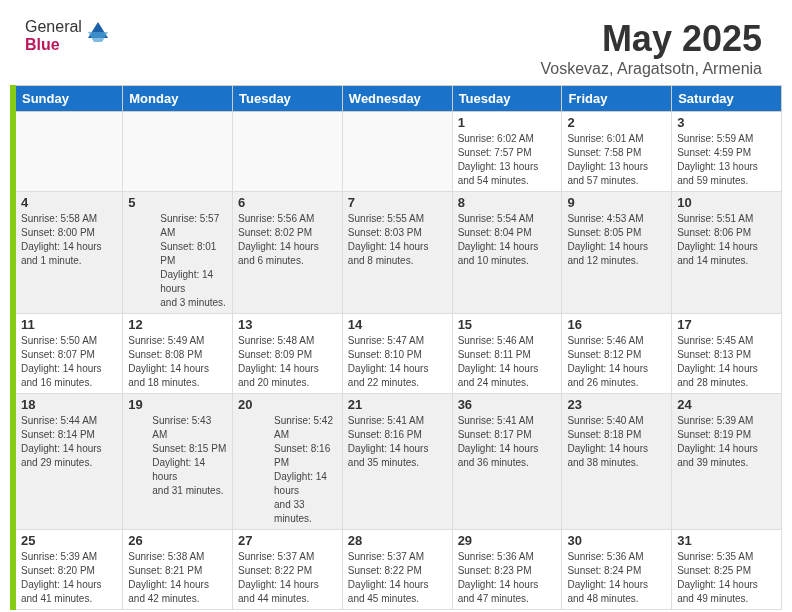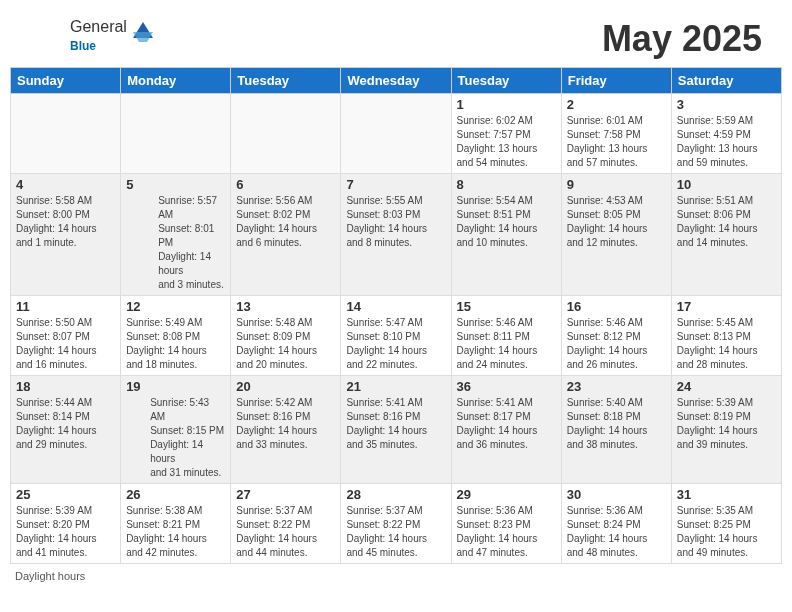--- a/index.html
+++ b/index.html
@@ -36,43 +36,44 @@
       height: 80px;
       background: #fff;
     }
     
     .calendar td.empty { background: #f9f9f9; }
     .calendar td.shaded { background: #f0f0f0; }
     
     .day-num { font-size: 13px; font-weight: bold; color: #333; margin-bottom: 2px; }
     .day-info { line-height: 1.4; color: #444; font-size: 10px; }
     
-    table { border-left: 1px solid #84cc16; border-top: 1px solid #ccc; margin: 0 10px; width: calc(100% - 20px); padding-left: 48px; }
+    table { border-left: 6px solid #84cc16; border-top: 1px solid #ccc; margin: 0 10px; width: calc(100% - 20px); padding-left: 48px; }
   </style>
 </head>
 <body>
 
 <div style="padding: 8px 10px 0 10px;">
   <div class="header">
     <div class="logo">
       <div>
-        <div style="display:flex; align-items:center;margin-left:45px;">
+        <div style="display:flex; align-items:center;">
           <div>
             <span class="logo-general">General</span><br>
-            <span class="logo-blue" style="font-size:12px; font-weight:bold; color:#0369a1;">Blue</span>
+            <span class="logo-blue" style="font-size:16px; font-weight:bold; color:#be185d;">Blue</span>
           </div>
           <svg width="28" height="28" viewBox="0 0 28 28" style="margin-left:2px; margin-top:-8px;">
             <polygon points="4,20 14,4 24,20" fill="#1a5fa8"></polygon>
             <polygon points="10,24 18,24 24,14 4,14" fill="#4a9fd4" opacity="0.7"></polygon>
           </svg>
         </div>
       </div>
     </div>
     <div class="title-section">
       <div class="main-title">May 2025</div>
+      <div class="subtitle">Voskevaz, Aragatsotn, Armenia</div>
     </div>
   </div>
 </div>
 
 <table class="calendar" style="border-collapse: collapse; margin: 2px 10px; width: calc(100% - 20px);">
   <thead>
     <tr id="header-row">
         <th>Sunday</th>
         <th>Monday</th>
         <th>Tuesday</th>
@@ -135,21 +136,21 @@
         <td class="shaded">
           <div class="day-num">7</div>
           <div class="day-info" style="white-space: pre-line;">Sunrise: 5:55 AM
 Sunset: 8:03 PM
 Daylight: 14 hours
 and 8 minutes.</div>
         </td>
         <td class="shaded">
           <div class="day-num">8</div>
           <div class="day-info" style="white-space: pre-line;">Sunrise: 5:54 AM
-Sunset: 8:51 PM
+Sunset: 8:04 PM
 Daylight: 14 hours
 and 10 minutes.</div>
         </td>
         <td class="shaded">
           <div class="day-num">9</div>
           <div class="day-info" style="white-space: pre-line;">Sunrise: 4:53 AM
 Sunset: 8:05 PM
 Daylight: 14 hours
 and 12 minutes.</div>
         </td>
@@ -222,21 +223,21 @@
         </td>
         <td class="shaded">
           <div class="day-num">19</div>
           <div class="day-info" style="white-space: pre-line; margin-left: 24px;">Sunrise: 5:43 AM
 Sunset: 8:15 PM
 Daylight: 14 hours
 and 31 minutes.</div>
         </td>
         <td class="shaded">
           <div class="day-num">20</div>
-          <div class="day-info" style="white-space: pre-line;">Sunrise: 5:42 AM
+          <div class="day-info" style="white-space: pre-line; margin-left: 36px;">Sunrise: 5:42 AM
 Sunset: 8:16 PM
 Daylight: 14 hours
 and 33 minutes.</div>
         </td>
         <td class="shaded">
           <div class="day-num">21</div>
           <div class="day-info" style="white-space: pre-line;">Sunrise: 5:41 AM
 Sunset: 8:16 PM
 Daylight: 14 hours
 and 35 minutes.</div>

